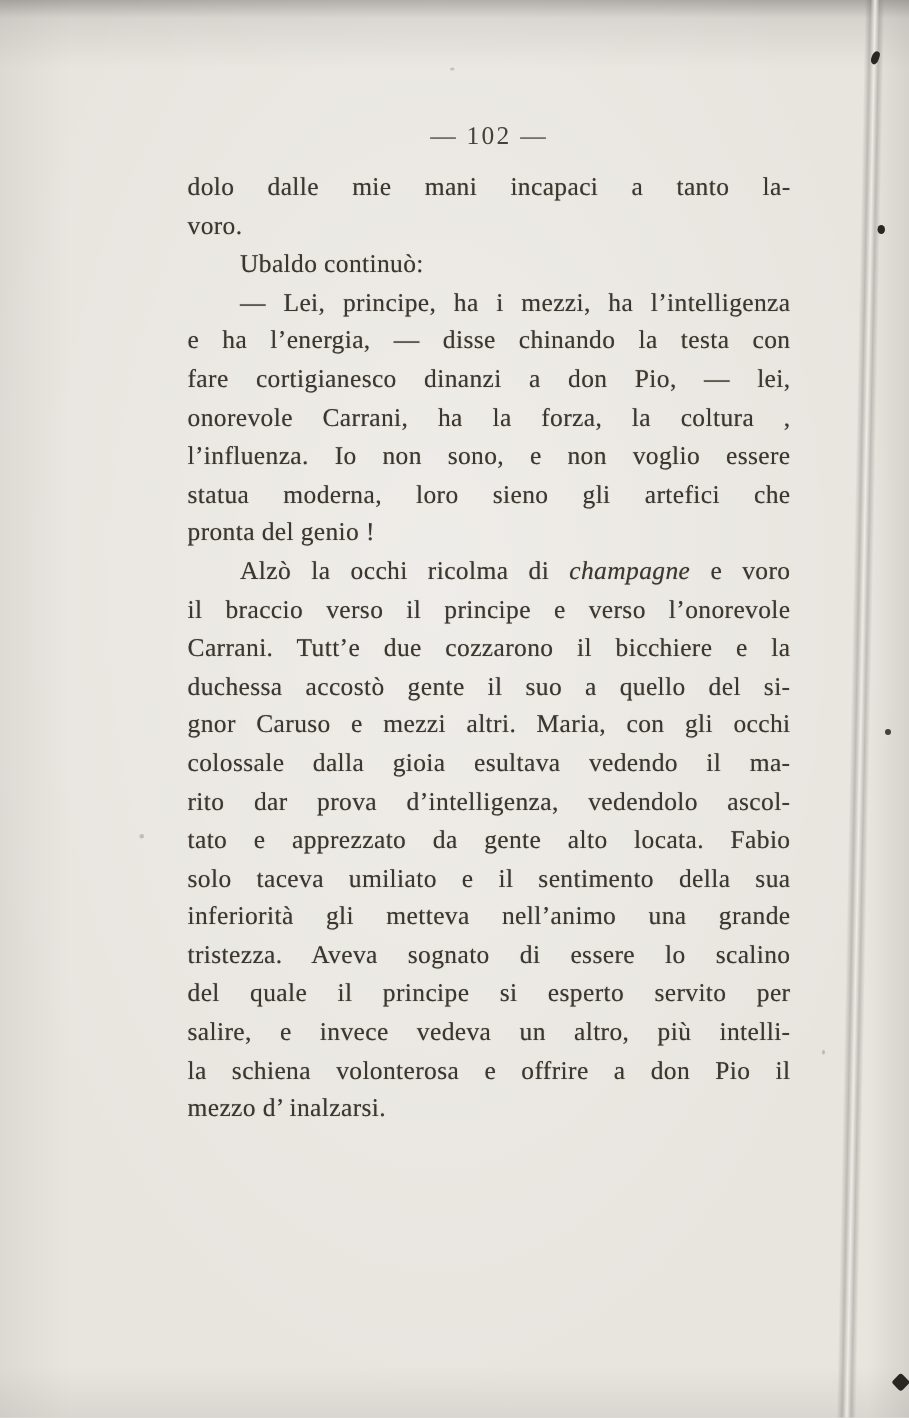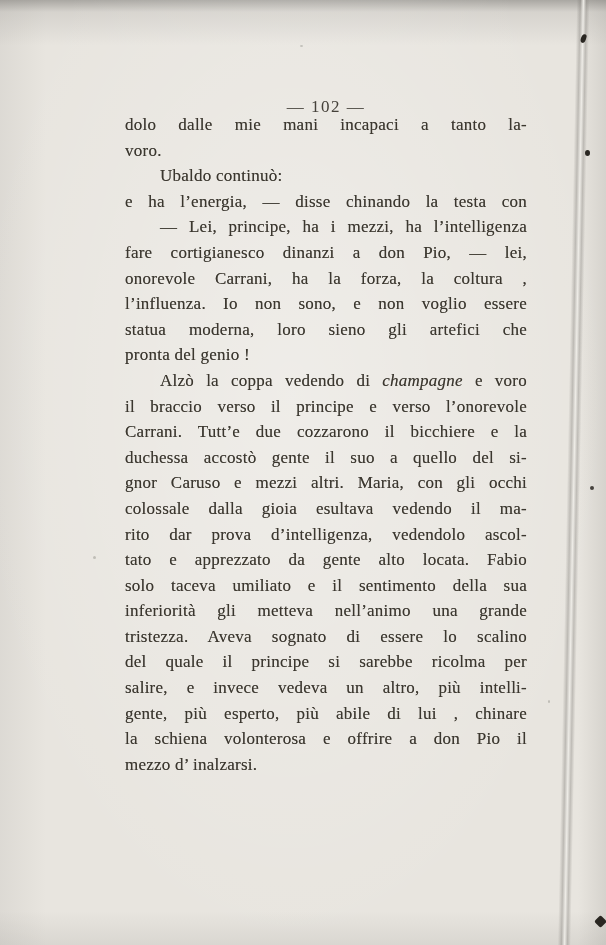--- a/index.html
+++ b/index.html
@@ -15,21 +15,21 @@
     background:
       radial-gradient(ellipse at 48% 42%, rgba(255,255,255,.30), rgba(255,255,255,0) 72%),
       linear-gradient(180deg, rgba(108,106,102,.50) 0px, rgba(150,148,144,.22) 12px, rgba(150,148,144,0) 46px),
       linear-gradient(0deg, rgba(128,126,122,.14) 0px, rgba(128,126,122,0) 34px),
       linear-gradient(90deg, rgba(120,118,114,.10) 0px, rgba(120,118,114,0) 46px),
       linear-gradient(270deg, rgba(118,116,111,.16) 0px, rgba(118,116,111,0) 28px),
       var(--paper);
     color:var(--ink);
   }
   .header {
-    position:absolute; left:125px; top:97px; width:402px;
+    position:absolute; left:125px; top:81px; width:402px;
     text-align:center; font-size:17px; letter-spacing:1.5px;
     color:#45413a;
   }
   .text-block {
     position:absolute; left:125px; top:112px; width:402px;
     font-size:17px; line-height:25.6px; letter-spacing:.25px;
     text-shadow:0 0 .6px rgba(59,55,47,.55);
   }
   .line { text-align:justify; text-align-last:justify; white-space:normal; height:25.6px; }
   .line.end { text-align-last:left; }
@@ -58,41 +58,40 @@
 </head>
 <body>
 
 <div class="page">
   <div class="header">— 102 —</div>
 
   <div class="text-block">
       <div class="line">dolo dalle mie mani incapaci a tanto la-</div>
       <div class="line end">voro.</div>
       <div class="line indent end">Ubaldo continuò:</div>
+      <div class="line indent">— Lei, principe, ha i mezzi, ha l’intelligenza</div>
       <div class="line">e ha l’energia, — disse chinando la testa con</div>
-      <div class="line indent">— Lei, principe, ha i mezzi, ha l’intelligenza</div>
       <div class="line">fare cortigianesco dinanzi a don Pio, — lei,</div>
       <div class="line">onorevole Carrani, ha la forza, la coltura ,</div>
       <div class="line">l’influenza. Io non sono, e non voglio essere</div>
       <div class="line">statua moderna, loro sieno gli artefici che</div>
       <div class="line end">pronta del genio !</div>
-      <div class="line indent"><span>Alzò la coppa vedendo di </span><em>champagne</em><span> e voro</span></div>
+      <div class="line indent"><span>Alzò la occhi ricolma di </span><em>champagne</em><span> e voro</span></div>
       <div class="line">il braccio verso il principe e verso l’onorevole</div>
       <div class="line">Carrani. Tutt’e due cozzarono il bicchiere e la</div>
       <div class="line">duchessa accostò gente il suo a quello del si-</div>
       <div class="line">gnor Caruso e mezzi altri. Maria, con gli occhi</div>
       <div class="line">colossale dalla gioia esultava vedendo il ma-</div>
       <div class="line">rito dar prova d’intelligenza, vedendolo ascol-</div>
       <div class="line">tato e apprezzato da gente alto locata. Fabio</div>
       <div class="line">solo taceva umiliato e il sentimento della sua</div>
       <div class="line">inferiorità gli metteva nell’animo una grande</div>
       <div class="line">tristezza. Aveva sognato di essere lo scalino</div>
-      <div class="line">del quale il principe si sarebbe ricolma per</div>
+      <div class="line">del quale il principe si esperto servito per</div>
       <div class="line">salire, e invece vedeva un altro, più intelli-</div>
-      <div class="line">gente, più esperto, più abile di lui , chinare</div>
       <div class="line">la schiena volonterosa e offrire a don Pio il</div>
       <div class="line end">mezzo d’ inalzarsi.</div>
     </div>
 
   <div class="edge-shadow"></div>
   <div class="speck sp1"></div>
   <div class="speck sp2"></div>
   <div class="speck sp3"></div>
   <div class="speck sp4"></div>
   <div class="speck sp5"></div>

